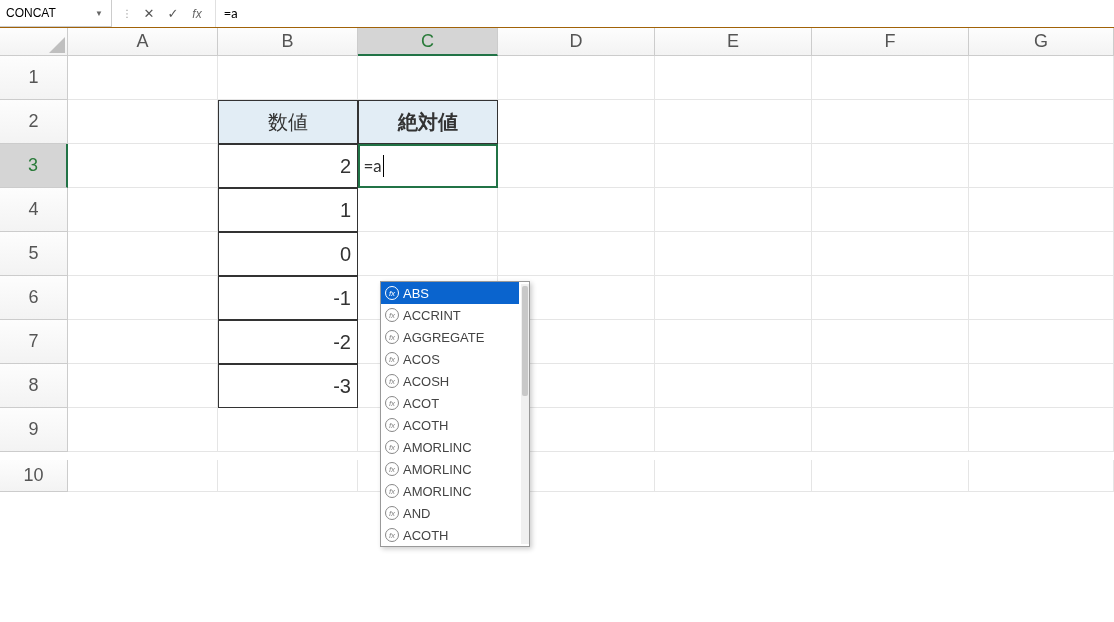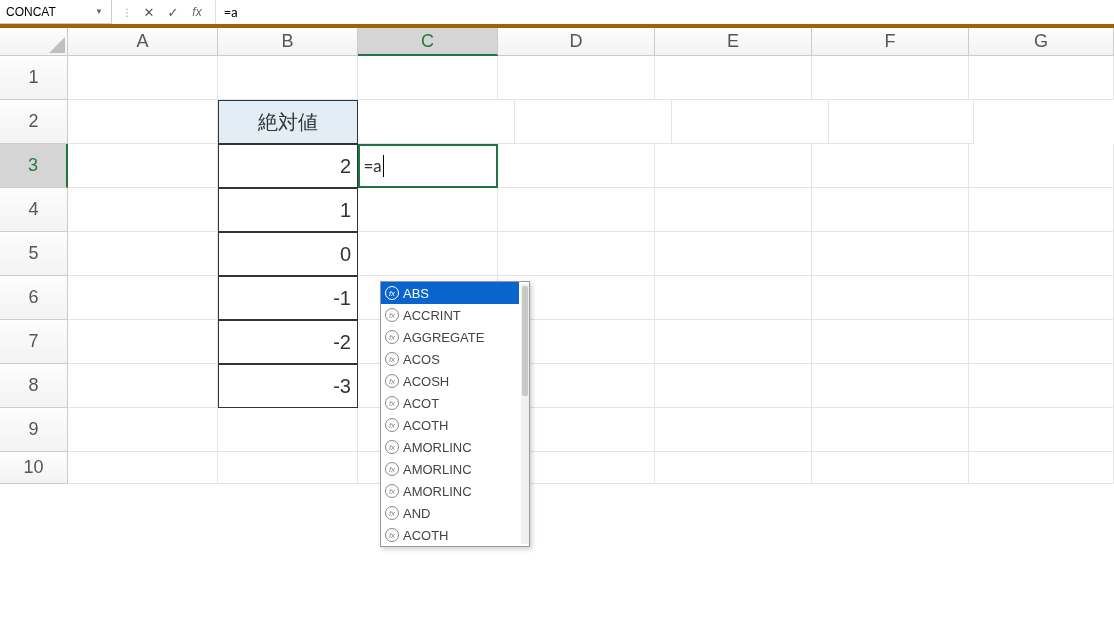--- a/index.html
+++ b/index.html
@@ -13,21 +13,21 @@
   height: 622px;
   overflow: hidden;
   position: relative;
 }
 
 
 .formula-bar {
   display: flex;
   align-items: stretch;
   height: 28px;
-  border-bottom: 4px solid #a16207;
+  border-bottom: 1px solid #a16207;
   background: #fff;
 }
 .name-box {
   width: 112px;
   border: 1px solid #ccc;
   border-top: none;
   border-left: none;
   display: flex;
   align-items: center;
 }
@@ -164,21 +164,21 @@
 .cell.editing .curs {
   display: inline-block;
   width: 1px;
   height: 22px;
   background: #000;
   margin-left: 1px;
   animation: blink 1s step-end infinite;
   vertical-align: middle;
 }
 @keyframes blink { 50% { opacity: 0; } }
-.last-row .cell, .last-row .row-head { height: 32px; }
+.last-row .cell, .last-row .row-head { height: 32px; margin-top: 8px; }
 
 
 .ac-popup {
   position: absolute;
   left: 380px;
   top: 253px;
   width: 150px;
   background: #fff;
   border: 1px solid #999;
   box-shadow: 2px 2px 5px rgba(0,0,0,0.2);
@@ -276,21 +276,22 @@
         <div class="cell" style="width: 140px;"></div>
         <div class="cell" style="width: 140px;"></div>
         <div class="cell" style="width: 157px;"></div>
         <div class="cell" style="width: 157px;"></div>
         <div class="cell" style="width: 157px;"></div>
         <div class="cell" style="width: 145px;"></div>
       </div>
       <div class="row">
         <div class="row-head">2</div>
         <div class="cell" style="width: 150px;"></div>
-        <div class="cell hdr" style="width: 140px;">絶対値</div>
+        <div class="cell hdr" style="width: 140px;">数値</div>
+        <div class="cell hdr" style="width: 140px; font-weight: bold;">絶対値</div>
         <div class="cell" style="width: 157px;"></div>
         <div class="cell" style="width: 157px;"></div>
         <div class="cell" style="width: 157px;"></div>
         <div class="cell" style="width: 145px;"></div>
       </div>
       <div class="row">
         <div class="row-head active">3</div>
         <div class="cell" style="width: 150px;"></div>
         <div class="cell num boxed" style="width: 140px;">2</div>
         <div class="cell editing" style="width: 140px;">

